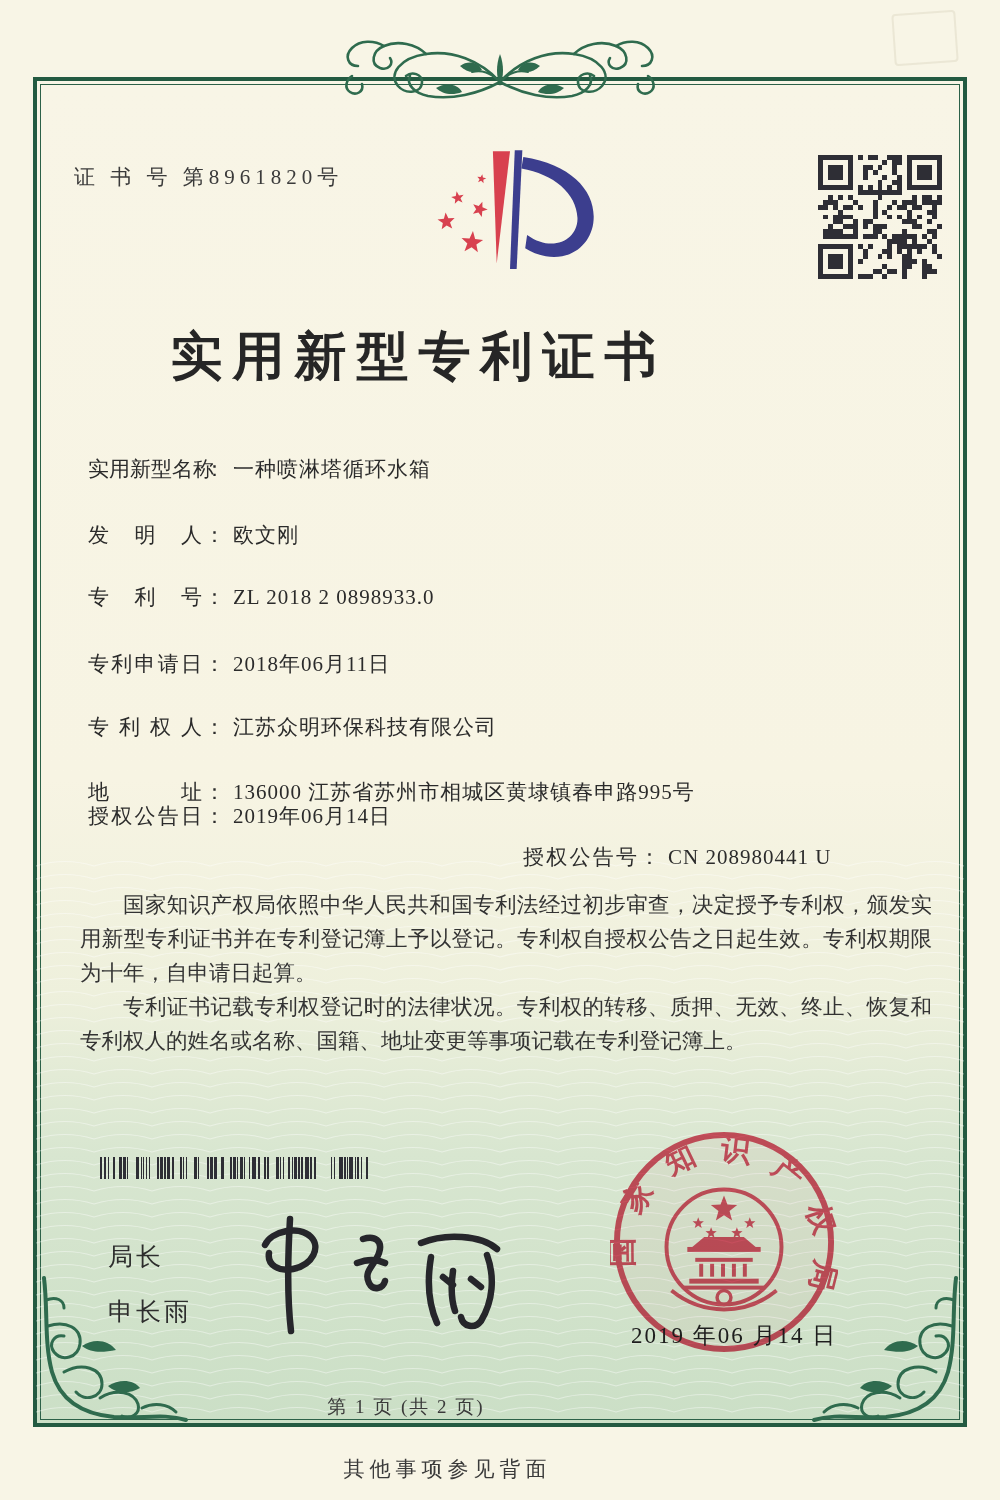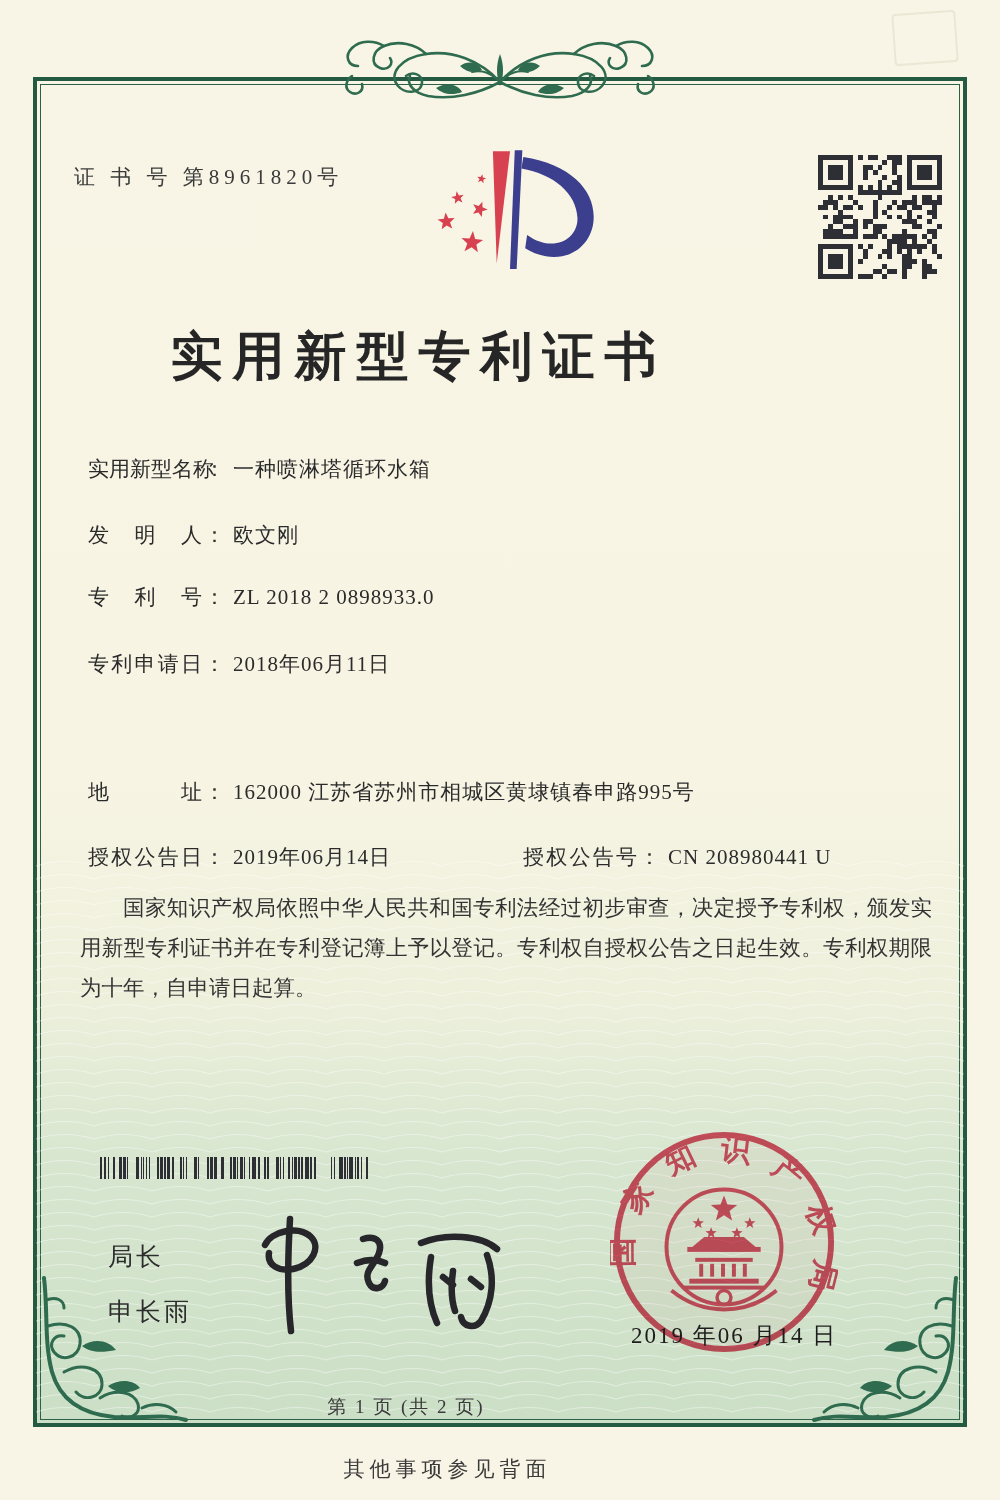--- a/index.html
+++ b/index.html
@@ -38,21 +38,21 @@
   }
   
   .field-row { position:absolute; left:88px; font-size:21px; white-space:nowrap; color:#2b2b2b; }
   .field-row .lbl { display:inline-block; width:114px; text-align:justify; text-align-last:justify; vertical-align:bottom; }
   .field-row .sep { display:inline-block; margin:0 2px 0 2px; }
   .field-row .val { display:inline-block; margin-left:6px; letter-spacing:1px; }
   .col2 { left:523px; }
   
   .body-text {
     position:absolute; left:80px; top:888px; width:852px;
-    font-size:21.5px; line-height:40px; text-align:justify; color:#333;
+    font-size:21.5px; line-height:34px; text-align:justify; color:#333;
   }
   .body-text p { text-indent:2em; }
   
   .barcode { position:absolute; left:100px; top:1157px; width:270px; height:22px; }
   .director { position:absolute; left:108px; top:1240px; font-size:25px; letter-spacing:3px; color:#2d2d2d; }
   .director div + div { margin-top:22px;text-align:right; }
   .signature { position:absolute; left:235px; top:1205px; width:280px; height:130px; }
   .seal { position:absolute; left:610px; top:1128px; width:228px; height:228px; mix-blend-mode:multiply; opacity:.95; }
   .seal-date { position:absolute; left:631px; top:1320px; font-size:23px; letter-spacing:2px; color:#1d1d1d; z-index:5; }
   .page-indicator { position:absolute; left:0; top:1394px; width:812px; text-align:center; font-size:19px; letter-spacing:2px; color:#3a3a3a; }
@@ -377,32 +377,36 @@
   </div>
   <div class="field-row" style="top:521px">
     <span class="lbl">发明人</span><span class="sep">：</span><span class="val">欧文刚</span>
   </div>
   <div class="field-row" style="top:583px">
     <span class="lbl">专利号</span><span class="sep">：</span><span class="val">ZL 2018 2 0898933.0</span>
   </div>
   <div class="field-row" style="top:650px">
     <span class="lbl">专利申请日</span><span class="sep">：</span><span class="val">2018年06月11日</span>
   </div>
+  <div class="field-row" style="top:713px">
+    <span class="lbl">专利权人</span><span class="sep">：</span><span class="val">江苏众明环保科技有限公司</span>
+  </div>
   <div class="field-row" style="top:778px">
-    <span class="lbl">地址</span><span class="sep">：</span><span class="val">162000 江苏省苏州市相城区黄埭镇春申路995号</span>
-  </div>
-  <div class="field-row" style="top:843px">
+    <span class="lbl">地址</span><span class="sep">：</span><span class="val">136000 江苏省苏州市相城区黄埭镇春申路995号</span>
+  </div>
+  <div class="field-row" style="top:802px">
     <span class="lbl">授权公告日</span><span class="sep">：</span><span class="val">2019年06月14日</span>
   </div>
   <div class="field-row col2" style="top:843px">
     <span class="lbl">授权公告号</span><span class="sep">：</span><span class="val">CN 208980441 U</span>
   </div>
 
   <div class="body-text">
     <p>国家知识产权局依照中华人民共和国专利法经过初步审查，决定授予专利权，颁发实用新型专利证书并在专利登记簿上予以登记。专利权自授权公告之日起生效。专利权期限为十年，自申请日起算。</p>
+    <p>专利证书记载专利权登记时的法律状况。专利权的转移、质押、无效、终止、恢复和专利权人的姓名或名称、国籍、地址变更等事项记载在专利登记簿上。</p>
   </div>
 
   <svg class="barcode" id="barcode-svg" viewBox="0 0 270 22" preserveAspectRatio="none" shape-rendering="crispEdges">
       <rect x="0" y="0" width="1.6" height="22" fill="#2e2e35"></rect>
       <rect x="4" y="0" width="2.4" height="22" fill="#2e2e35"></rect>
       <rect x="7.6" y="0" width="1" height="22" fill="#2e2e35"></rect>
       <rect x="12.8" y="0" width="2" height="22" fill="#2e2e35"></rect>
       <rect x="19.2" y="0" width="3.2" height="22" fill="#2e2e35"></rect>
       <rect x="23.4" y="0" width="2.4" height="22" fill="#2e2e35"></rect>
       <rect x="27" y="0" width="1.2" height="22" fill="#2e2e35"></rect>

